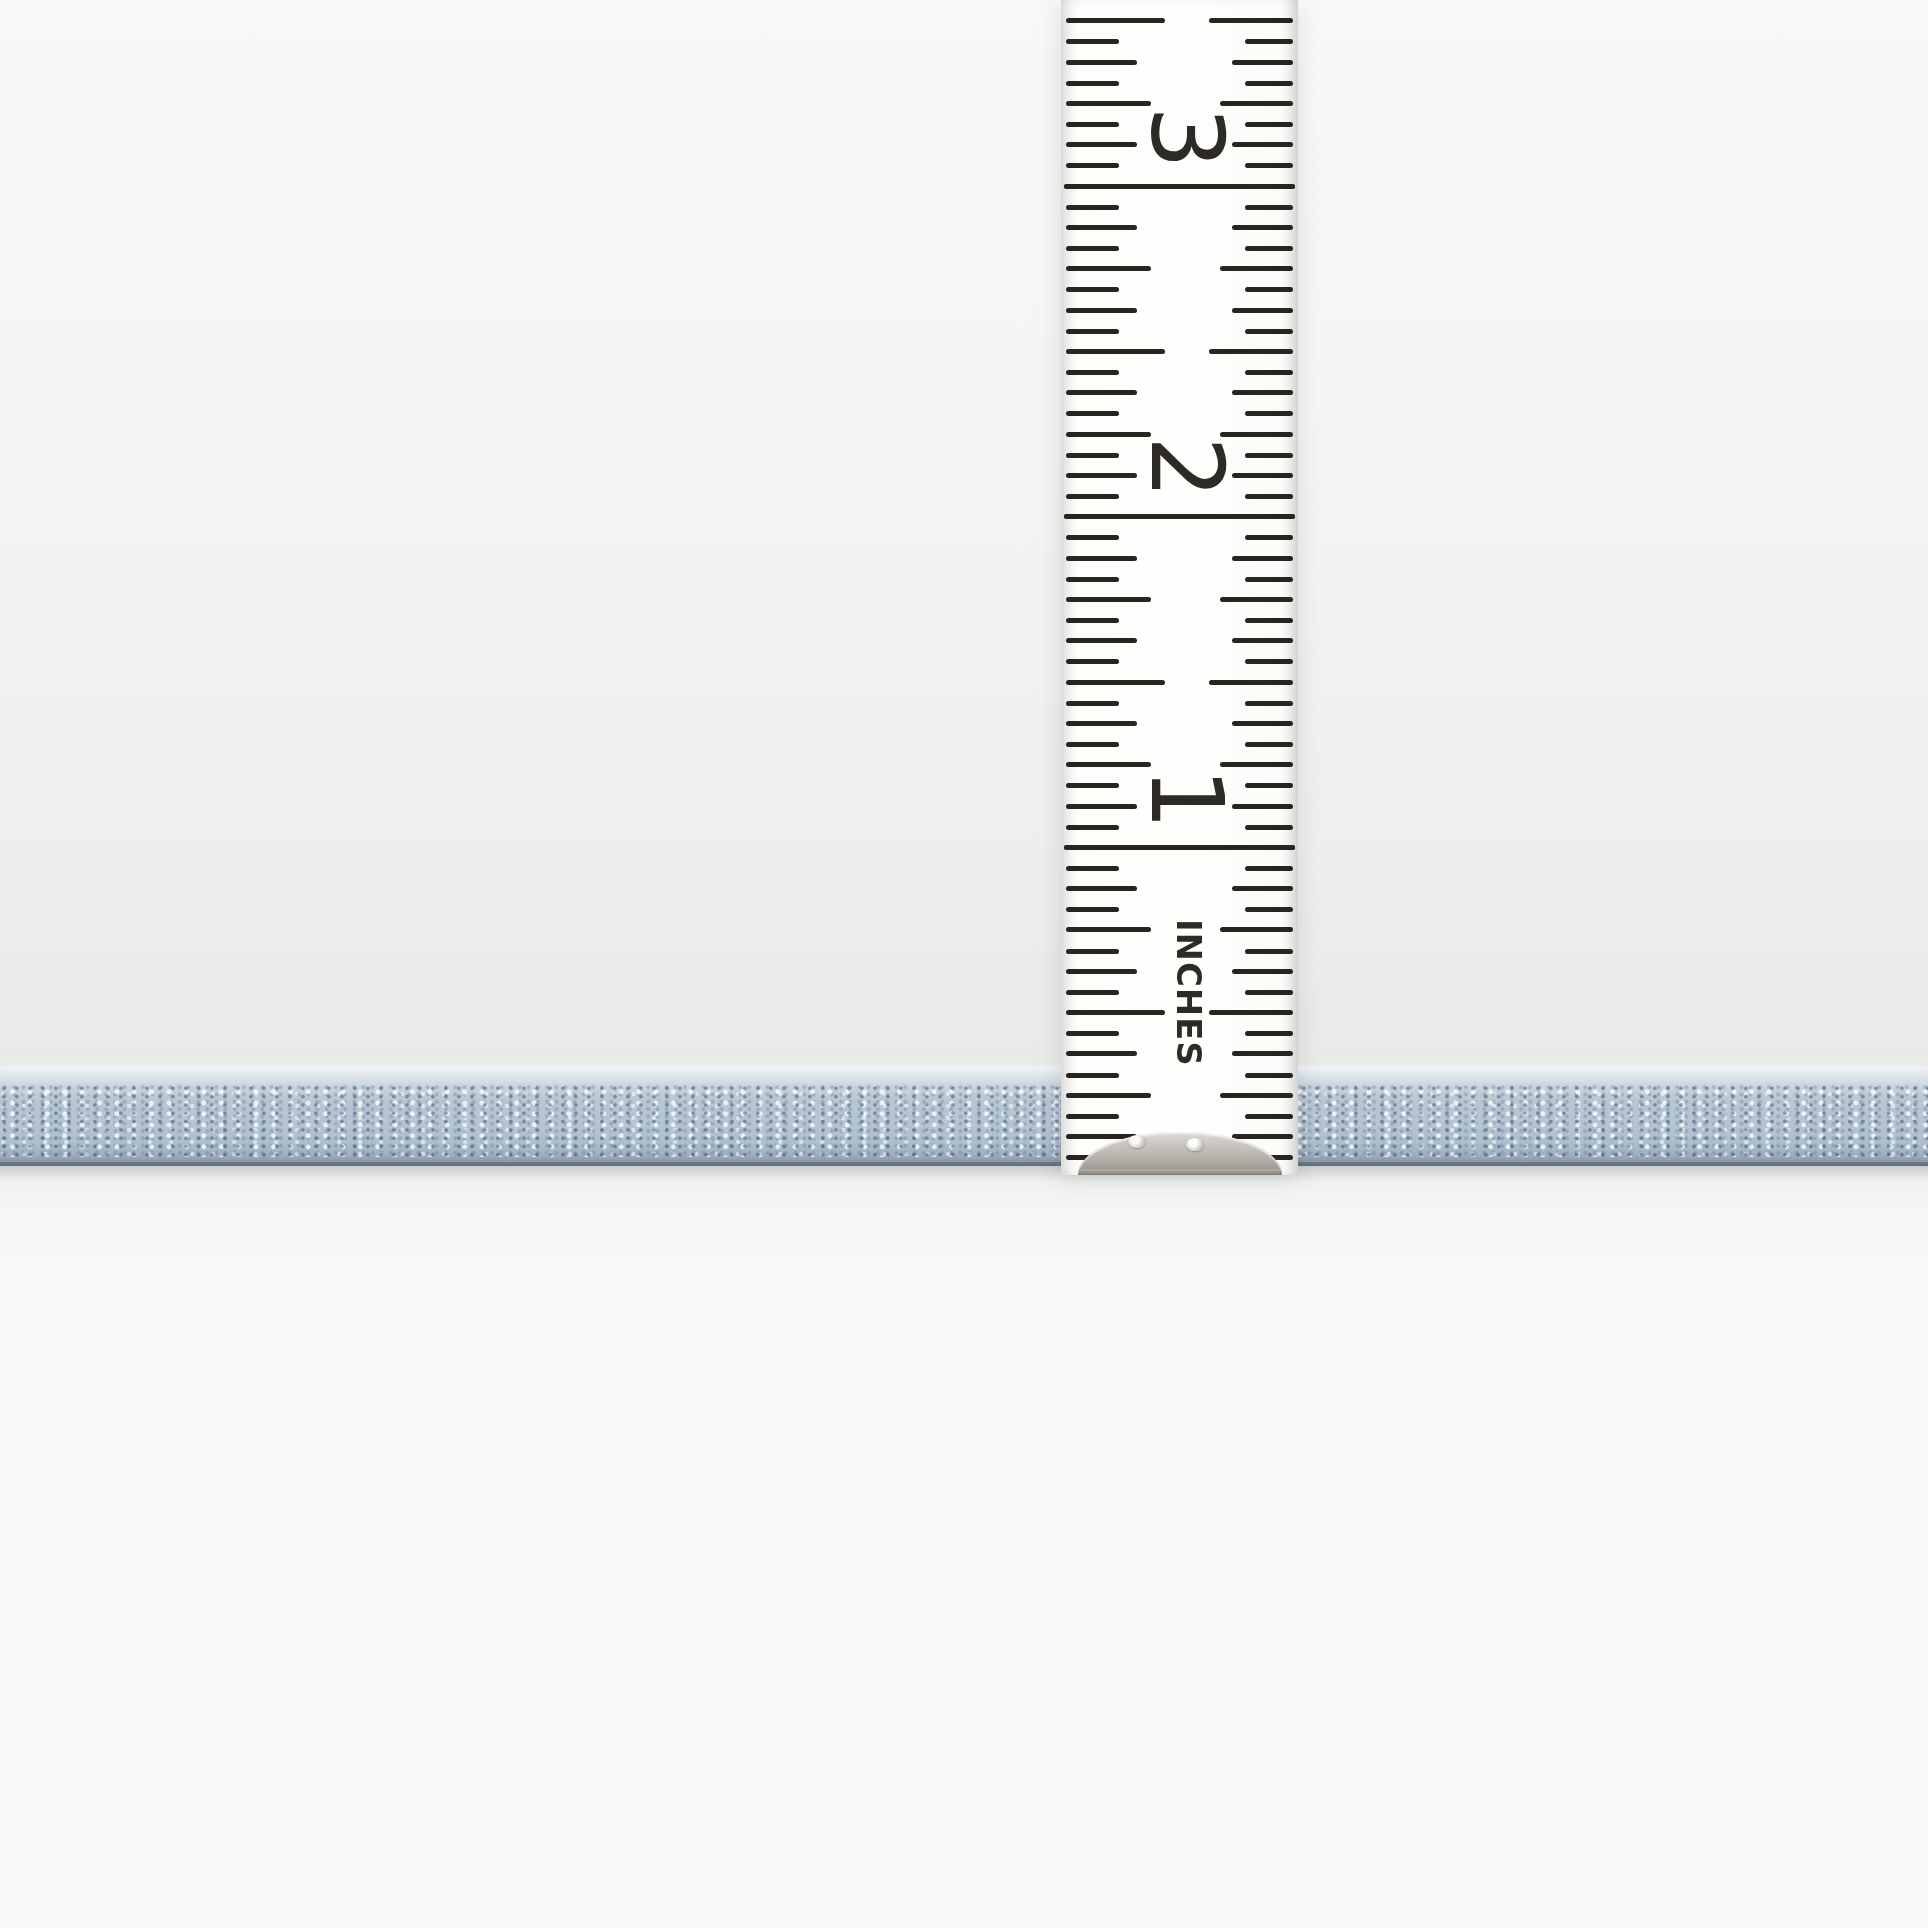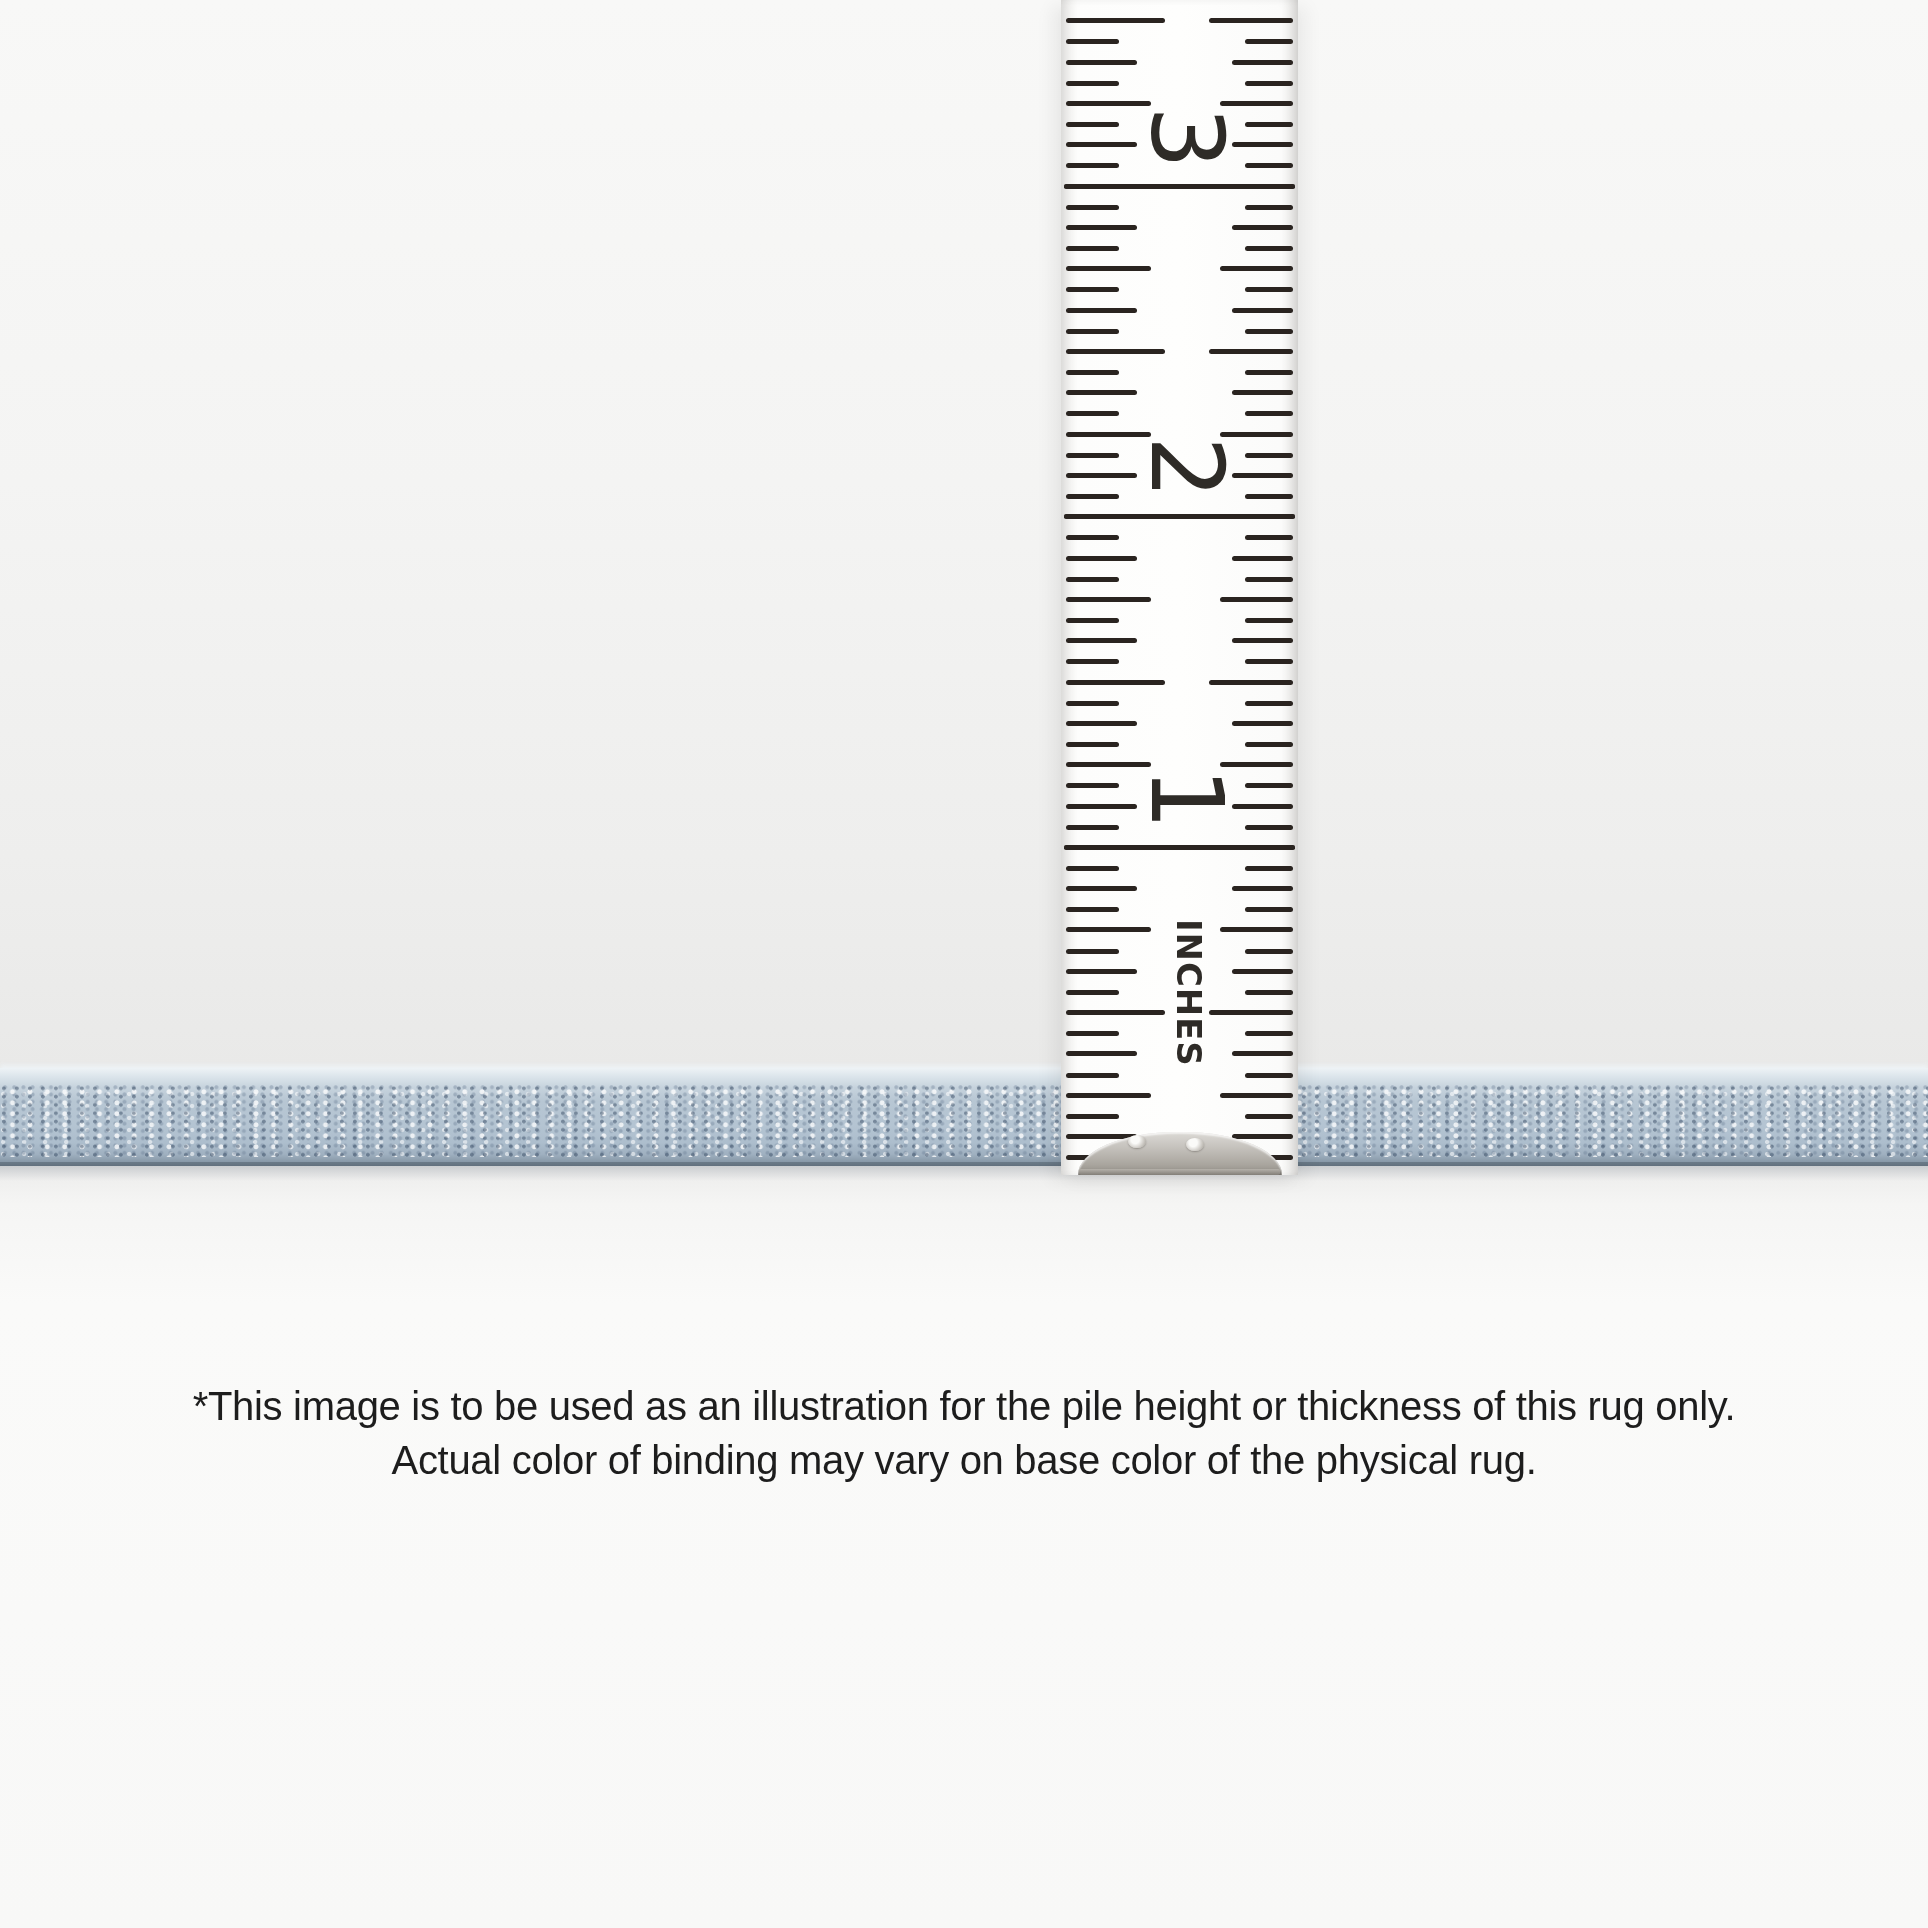--- a/index.html
+++ b/index.html
@@ -230,18 +230,14 @@
         <div class="ruler-number vtext" style="bottom: 1006px;">3</div>
       </div>
     <div class="ruler-unit vtext">INCHES</div>
     <div class="end-clip">
       <div class="rivet r1"></div>
       <div class="rivet r2"></div>
       <div class="end-clip-base"></div>
     </div>
   </div>
 
-  <div class="caption">
-    <div>*This image is to be used as an illustration for the pile height or thickness of this rug only.</div>
-    <div>Actual color of binding may vary on base color of the physical rug.</div>
-  </div>
 </div>
 
 
 </body></html>

